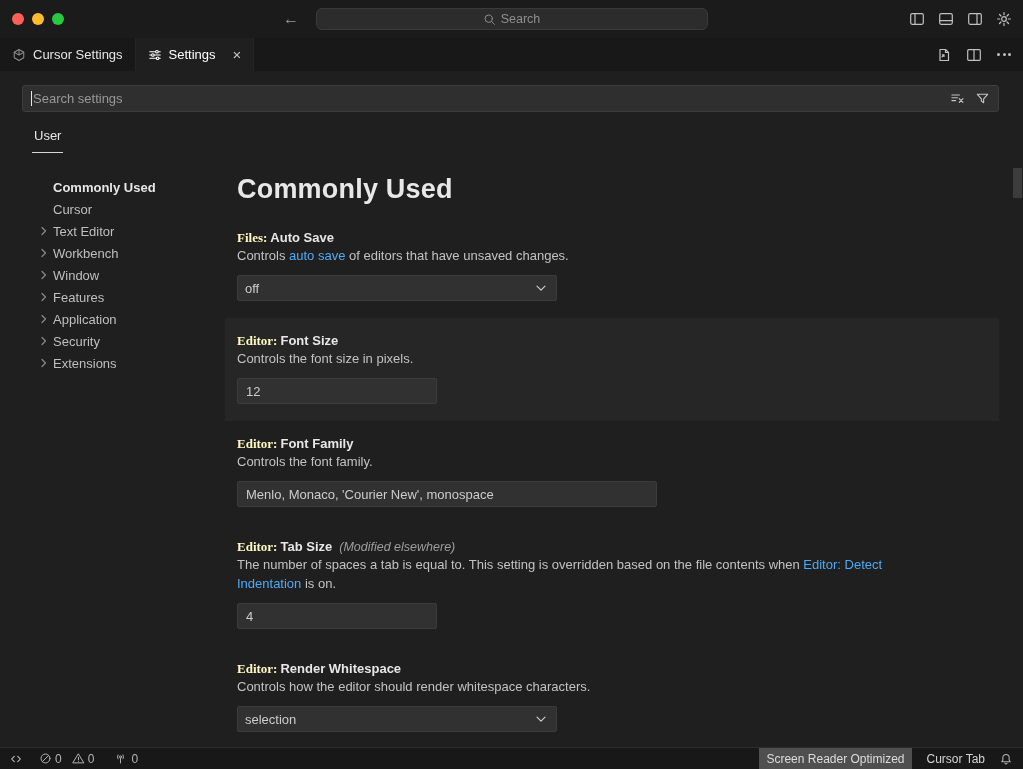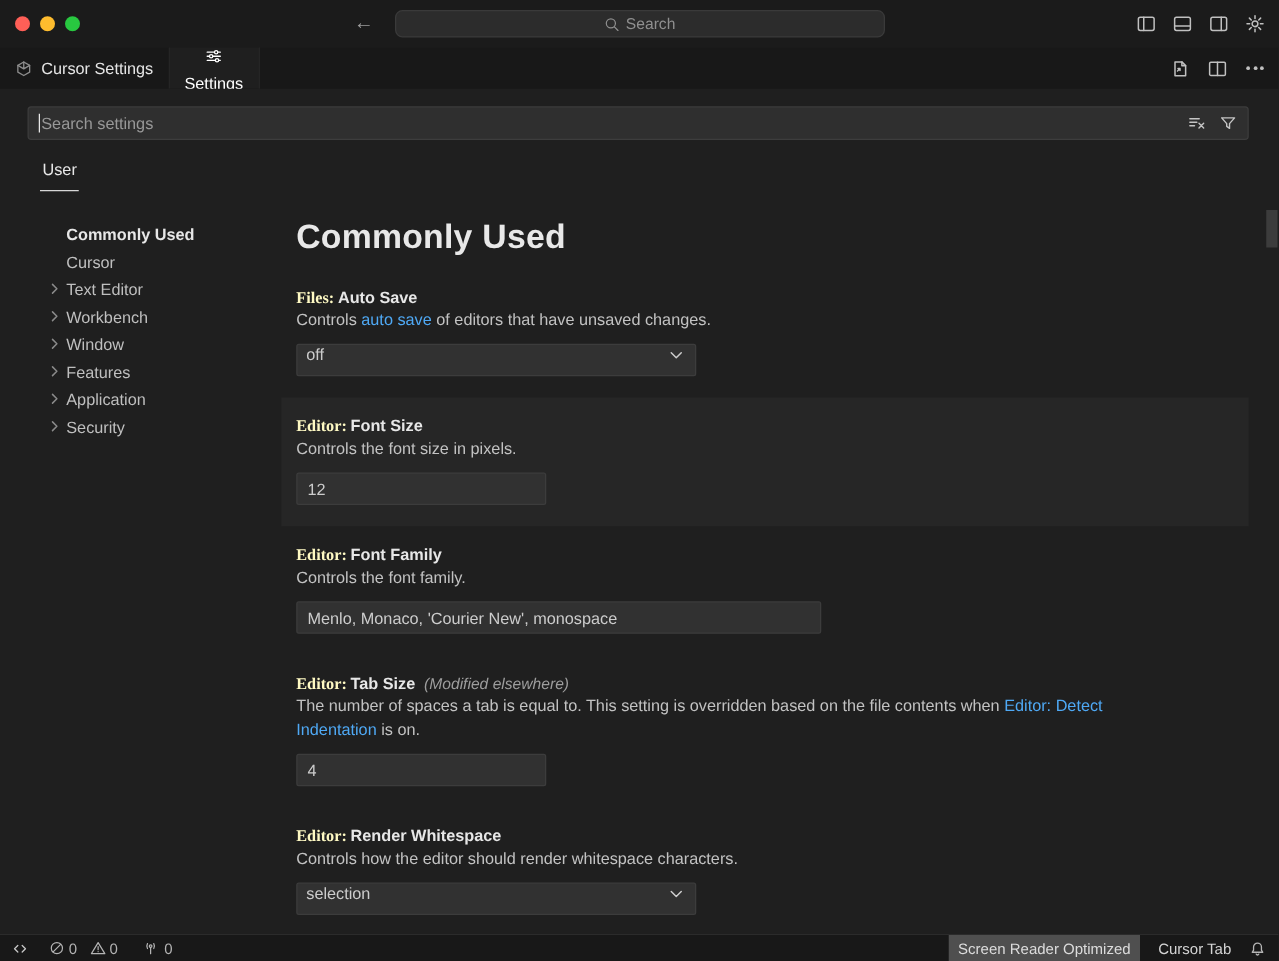--- a/index.html
+++ b/index.html
@@ -37,21 +37,21 @@
 
   
   .tabbar {
     position:absolute; top:38px; left:0; right:0; height:33px;
     background:#181818; display:flex; align-items:stretch;
   }
   .tab {
     display:flex; align-items:center; gap:7px; padding:0 12px;
     border-right:1px solid #252525; font-size:13px; color:#e5e5e5; cursor:default;
   }
-  .tab.active { background:#1f1f1f; color:#ffffff;flex-direction:column; }
+  .tab.active { background:#1f1f1f; color:#ffffff; }
   .tab .tab-close { margin-left:10px; color:#c5c5c5; font-size:15px; line-height:1; }
   .tab.inactive .tab-icon { color:#8c8c8c; }
   .editor-actions { position:absolute; right:10px; top:0; height:33px; display:flex; align-items:center; gap:12px; color:#c0c0c0; }
   .ellipsis-dots { display:flex; gap:2.5px; align-items:center; }
   .ellipsis-dots i { width:3px; height:3px; background:currentColor; border-radius:50%; }
 
   
   .main { position:absolute; top:71px; left:0; right:0; bottom:22px; background:#1f1f1f; overflow:hidden; }
   .settings-search {
     margin:14px 24px 0 22px; height:27px; background:#2f2f2f;
@@ -83,21 +83,21 @@
   .setting-row.focused { background:#262626; }
   .setting-label { font-size:13px; }
   .setting-label .cat { color:#fef9c3; font-weight:700;font-family:Liberation Serif, serif; }
   .setting-label .name { color:#e7e7e7; font-weight:700; margin-left:3px; }
   .setting-label .modified { color:#9d9d9d; font-style:italic; font-weight:400; margin-left:7px; font-size:12.5px; }
   .setting-desc { margin-top:0; color:#c2c2c2; line-height:19px; max-width:700px; }
   .setting-desc a { color:#4fa9f5; text-decoration:none; cursor:pointer; }
   .setting-control { margin-top:10px; }
   .select-box {
     width:320px; height:26px; background:#313131; border:1px solid #3c3c3c; border-radius:2px;
-    display:flex; align-items:flex-start; justify-content:space-between; padding:0 7px;
+    display:flex; align-items:center; justify-content:space-between; padding:0 7px;
     color:#cccccc; cursor:default;
   }
   .setting-input {
     height:26px; background:#313131; border:1px solid #3c3c3c; border-radius:2px;
     color:#cccccc; font-size:13px; font-family:"Liberation Sans", sans-serif;
     padding:0 8px; outline:none;
   }
   .w200 { width:200px; } .w420 { width:420px; }
 
   .scrollbar-thumb {
@@ -291,20 +291,28 @@
           <span class="toc-label">Application</span>
         </div>
         <div class="toc-item">
           <span class="toc-chevron">
               <svg width="16" height="16" viewBox="0 0 16 16" class="icon-stroke">
                 <path d="M6 4.5l3.5 3.5L6 11.5"></path>
               </svg>
             </span>
           <span class="toc-label">Security</span>
         </div>
+        <div class="toc-item">
+          <span class="toc-chevron">
+              <svg width="16" height="16" viewBox="0 0 16 16" class="icon-stroke">
+                <path d="M6 4.5l3.5 3.5L6 11.5"></path>
+              </svg>
+            </span>
+          <span class="toc-label">Extensions</span>
+        </div>
       </nav>
 
       <section class="content">
         <h1>Commonly Used</h1>
 
         <div class="setting-row">
           <div class="setting-label">
             <span class="cat">Files:</span><span class="name">Auto Save</span>
           </div>
           <div class="setting-desc">

